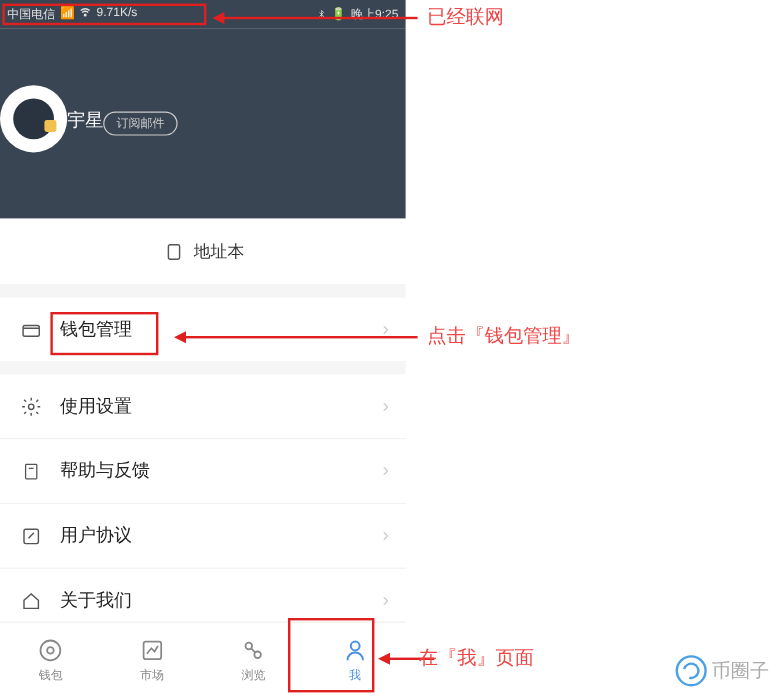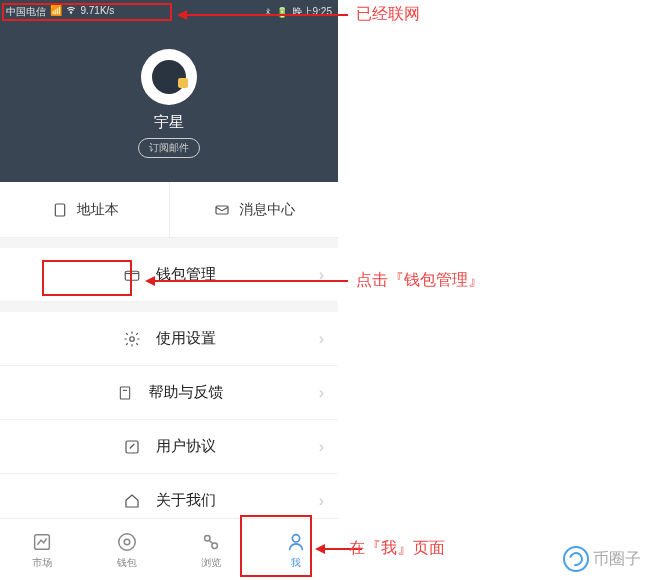--- a/index.html
+++ b/index.html
@@ -1,31 +1,31 @@
 <!DOCTYPE html>
 <html><head>
   <meta charset="utf-8">
   <style>
     * { margin: 0; padding: 0; box-sizing: border-box; font-family: -apple-system, "Microsoft YaHei", sans-serif; }
     body { background: #fff; width: 649px; height: 580px; position: relative; overflow: hidden; }
     .phone { width: 338px; height: 580px; position: absolute; left: 0; top: 0; background: #fff; }
     .status-bar { height: 24px; background: #3a4553; color: #e0e0e0; font-size: 10px; display: flex; align-items: center; padding: 0 6px; justify-content: space-between; }
     .status-left { display: flex; gap: 4px; align-items: flex-start; }
     .status-right { display: flex; gap: 4px; align-items: center; }
-    .profile-area { background: #3a4553; height: 158px; display: flex; flex-direction: column; align-items: center; justify-content: center; color: #fff; }
+    .profile-area { background: #3a4553; height: 158px; display: flex; align-items: center; color: #fff; }
     .avatar { width: 56px; height: 56px; background: #fff; border-radius: 50%; display: flex; align-items: center; justify-content: center; margin-bottom: 8px; }
     .avatar-inner { width: 34px; height: 34px; border-radius: 50%; background: #2a3340; position: relative; }
     .avatar-inner::after { content: ''; position: absolute; width: 10px; height: 10px; background: #f0c050; border-radius: 2px; right: -2px; bottom: 6px; }
     .username { font-size: 15px; margin-bottom: 6px; }
     .sub-btn { font-size: 10px; padding: 2px 10px; border: 1px solid #ccc; border-radius: 10px; color: #ccc; }
     .quick-row { height: 56px; display: flex; border-bottom: 1px solid #eee; }
     .quick-item { flex: 1; display: flex; align-items: center; justify-content: center; gap: 7px; font-size: 14px; color: #333; }
     .quick-item + .quick-item { border-left: 1px solid #eee; }
     .gap { height: 10px; background: #f5f5f5; }
-    .list-item { height: 54px; display: flex; align-items: center; padding: 0 16px; gap: 14px; font-size: 15px; color: #222; border-bottom: 1px solid #f2f2f2; position: relative; justify-content: center; }
+    .list-item { height: 54px; display: flex; align-items: center; padding: 0 16px; gap: 14px; font-size: 15px; color: #222; border-bottom: 1px solid #f2f2f2; position: relative; }
     .chev { position: absolute; right: 14px; color: #ccc; font-size: 16px; }
     .icon-slot { width: 20px; height: 20px; display: flex; align-items: center; justify-content: center; color: #666; }
     .bottom-nav { position: absolute; bottom: 0; left: 0; right: 0; height: 62px; display: flex; border-top: 1px solid #eee; background: #fff; }
     .nav-item { flex: 1; display: flex; flex-direction: column; align-items: center; justify-content: center; gap: 2px; font-size: 10px; color: #888; }
     .nav-item.active { color: #4a90e2; }
     .nav-icon { width: 24px; height: 24px; display: flex; align-items: center; justify-content: center; }
     
     .highlight-box { position: absolute; border: 2px solid #e02020; background: transparent; pointer-events: none; }
     .hb1 { left: 2px; top: 3px; width: 170px; height: 18px; }
     .hb2 { left: 42px; top: 260px; width: 90px; height: 36px; }
@@ -86,29 +86,20 @@
 
   <div class="quick-row">
     <div class="quick-item">
       <span class="icon-slot">
         <svg width="16" height="16" viewBox="0 0 24 24" fill="none" stroke="#555" stroke-width="1.8">
             <rect x="5" y="3" width="14" height="18" rx="2"></rect>
           </svg>
       </span>
       <span>地址本</span>
     </div>
-    <div class="quick-item">
-      <span class="icon-slot">
-        <svg width="18" height="16" viewBox="0 0 24 24" fill="none" stroke="#555" stroke-width="1.8">
-            <rect x="3" y="6" width="18" height="12" rx="2"></rect>
-            <path d="M3 8l9 5 9-5"></path>
-          </svg>
-      </span>
-      <span>消息中心</span>
-    </div>
   </div>
 
   <div class="gap"></div>
 
   <div class="list-item">
     <span class="icon-slot">
       <svg width="18" height="18" viewBox="0 0 24 24" fill="none" stroke="#555" stroke-width="1.6">
           <rect x="3" y="7" width="18" height="12" rx="2"></rect>
           <path d="M3 10h18"></path>
         </svg>
@@ -159,34 +150,34 @@
         </svg>
     </span>
     <span>关于我们</span>
     <span class="chev">›</span>
   </div>
 
   <div class="bottom-nav">
     <div class="nav-item">
       <div class="nav-icon">
         <svg width="22" height="22" viewBox="0 0 24 24" fill="none" stroke="#888" stroke-width="1.6">
+            <circle cx="12" cy="12" r="9"></circle>
+            <circle cx="12" cy="12" r="3"></circle>
+          </svg>
+      </div>
+      <span>钱包</span>
+    </div>
+    <div class="nav-item">
+      <div class="nav-icon">
+        <svg width="22" height="22" viewBox="0 0 24 24" fill="none" stroke="#888" stroke-width="1.6">
             <rect x="4" y="4" width="16" height="16" rx="2"></rect>
             <path d="M7 15l4-5 3 3 3-5"></path>
           </svg>
       </div>
       <span>市场</span>
-    </div>
-    <div class="nav-item">
-      <div class="nav-icon">
-        <svg width="22" height="22" viewBox="0 0 24 24" fill="none" stroke="#888" stroke-width="1.6">
-            <circle cx="12" cy="12" r="9"></circle>
-            <circle cx="12" cy="12" r="3"></circle>
-          </svg>
-      </div>
-      <span>钱包</span>
     </div>
     <div class="nav-item">
       <div class="nav-icon">
         <svg width="22" height="22" viewBox="0 0 24 24" fill="none" stroke="#888" stroke-width="1.6">
             <circle cx="8" cy="8" r="3"></circle>
             <circle cx="16" cy="16" r="3"></circle>
             <path d="M10 10l4 4"></path>
           </svg>
       </div>
       <span>浏览</span>

